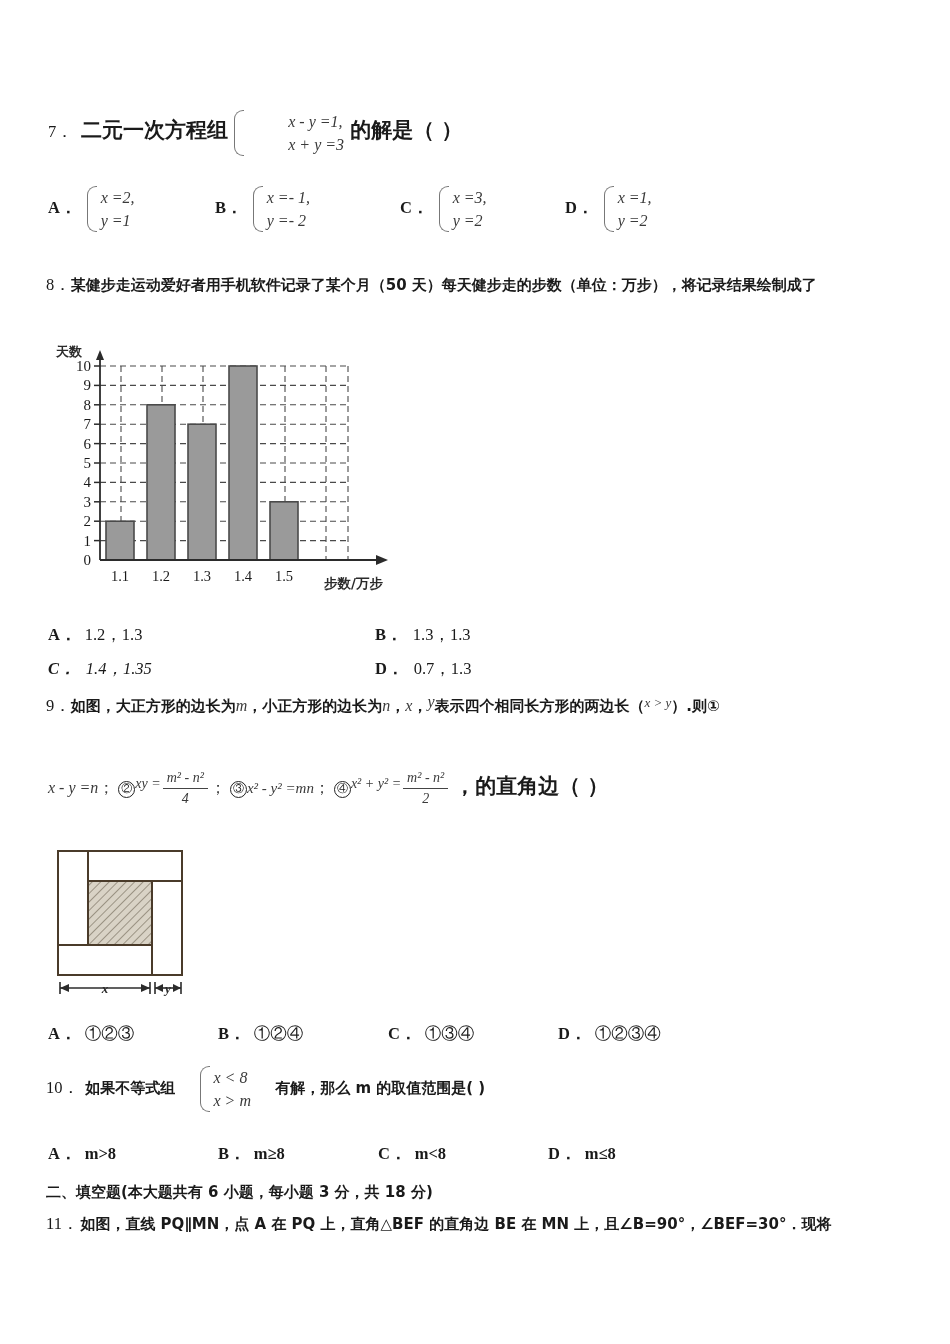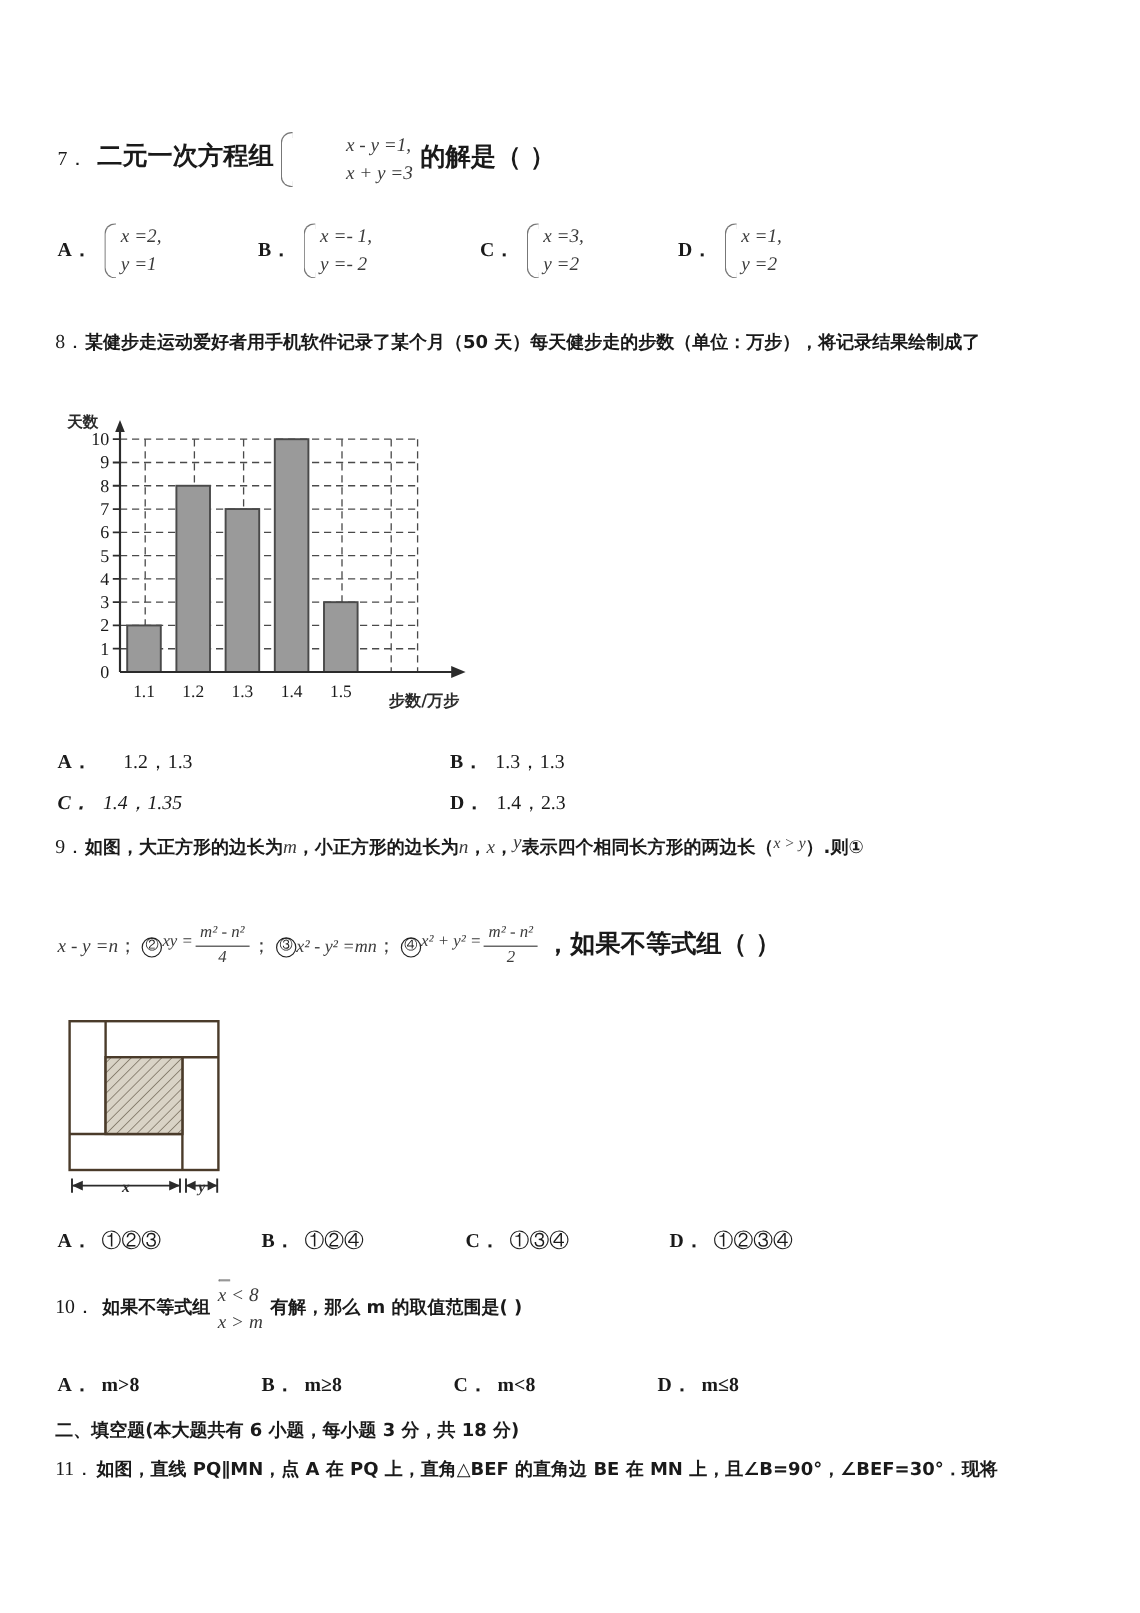--- a/index.html
+++ b/index.html
@@ -250,50 +250,50 @@
         <text x="195" y="239">1.4</text>
         <text x="236" y="239">1.5</text>
       </g>
 
       <text x="276" y="246" font-family="DejaVu Sans, sans-serif" font-size="13.5" font-weight="700" fill="#2b2b2b">步数/万步</text>
     </svg>
   </div>
 
   <div class="qrow" style="left:48px; top:622px;">
     <span class="opt-label">A．</span>
-    <span class="num" style="margin-left:22px;">1.2，1.3</span>
+    <span class="num" style="margin-left:4px;">1.2，1.3</span>
   </div>
   <div class="qrow" style="left:375px; top:622px;">
     <span class="opt-label">B．</span>
     <span class="num" style="margin-left:6px;">1.3，1.3</span>
   </div>
   <div class="qrow" style="left:48px; top:656px;font-style:italic;">
     <span class="opt-label">C．</span>
     <span class="num" style="margin-left:6px;">1.4，1.35</span>
   </div>
   <div class="qrow" style="left:375px; top:656px;">
     <span class="opt-label">D．</span>
-    <span class="num" style="margin-left:6px;">1.4，2.3</span>
+    <span class="num" style="margin-left:6px;">0.7，1.3</span>
   </div>
 
   <div class="qrow" style="left:46px; top:693px;">
     <span class="num">9．</span><span class="cnlight">如图，大正方形的边长为</span><span class="mi" style="font-size:16px;">m</span><span class="cnlight">，小正方形的边长为</span><span class="mi" style="font-size:16px;">n</span><span class="cnlight">，</span><span class="mi" style="font-size:16px;">x</span><span class="cnlight">，</span><span class="mi" style="font-size:16px; position:relative; top:-4px;">y</span><span class="cnlight">表示四个相同长方形的两边长（</span><span class="mi" style="font-size:13px; position:relative; top:-4px;">x &gt; y</span><span class="cnlight">）.则①</span>
   </div>
 
   <div class="qrow" style="left:48px; top:770px; font-size:16px;">
     <span class="mi">x - y =n</span><span class="op">；</span>
     <span class="circnum">②</span><span class="mi" style="font-size:14px; position:relative; top:-5px;">xy =</span><span class="frac">
       <span class="top mi">m² - n²</span>
       <span class="bot mi">4</span>
     </span><span class="op">；</span>
     <span class="circnum">③</span><span class="mi" style="font-size:15px;">x² - y² =mn</span><span class="op">；</span>
     <span class="circnum">④</span><span class="mi" style="font-size:14px; position:relative; top:-5px;">x² + y² =</span><span class="frac">
       <span class="top mi">m² - n²</span>
       <span class="bot mi">2</span>
-    </span><span class="cn" style="margin-left:4px;">，如果不等式组（    ）</span>
+    </span><span class="cn" style="margin-left:4px;">，的直角边（    ）</span>
   </div>
 
   <div id="square-figure">
     <svg width="170" height="160" viewBox="0 0 170 160">
       <defs>
         <pattern id="hatch" patternUnits="userSpaceOnUse" width="6" height="6" patternTransform="rotate(45)">
           <rect width="6" height="6" fill="#d9d3c6"></rect>
           <line x1="0" y1="0" x2="0" y2="6" stroke="#7a7060" stroke-width="1.3"></line>
         </pattern>
       </defs>
@@ -346,21 +346,21 @@
     <span class="num" style="margin-left:4px;">①③④</span>
   </div>
   <div class="qrow" style="left:558px; top:1021px;">
     <span class="opt-label">D．</span>
     <span class="num" style="margin-left:4px;">①②③④</span>
   </div>
 
   <div class="qrow" style="left:46px; top:1066px;">
     <span class="num">10．</span>
     <span class="cnlight" style="margin-left:2px;">如果不等式组</span>
-    <span class="sys" style="margin:0 2px;flex-direction:column;">
+    <span class="sys" style="margin:0 20px;">
       <span class="brace"></span>
       <span class="sys-lines">
         <span class="mi">x &lt; 8</span>
         <span class="mi">x &gt; m</span>
       </span>
     </span>
     <span class="cnlight">有解，那么 m 的取值范围是(    )</span>
   </div>
 
   <div class="qrow" style="left:48px; top:1141px;">

